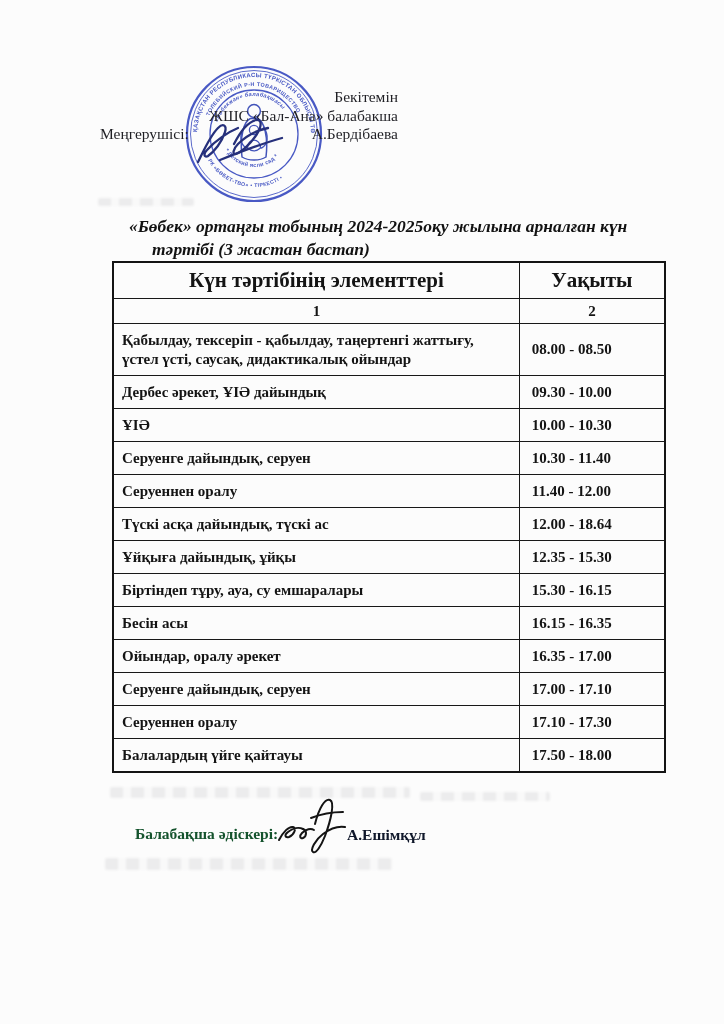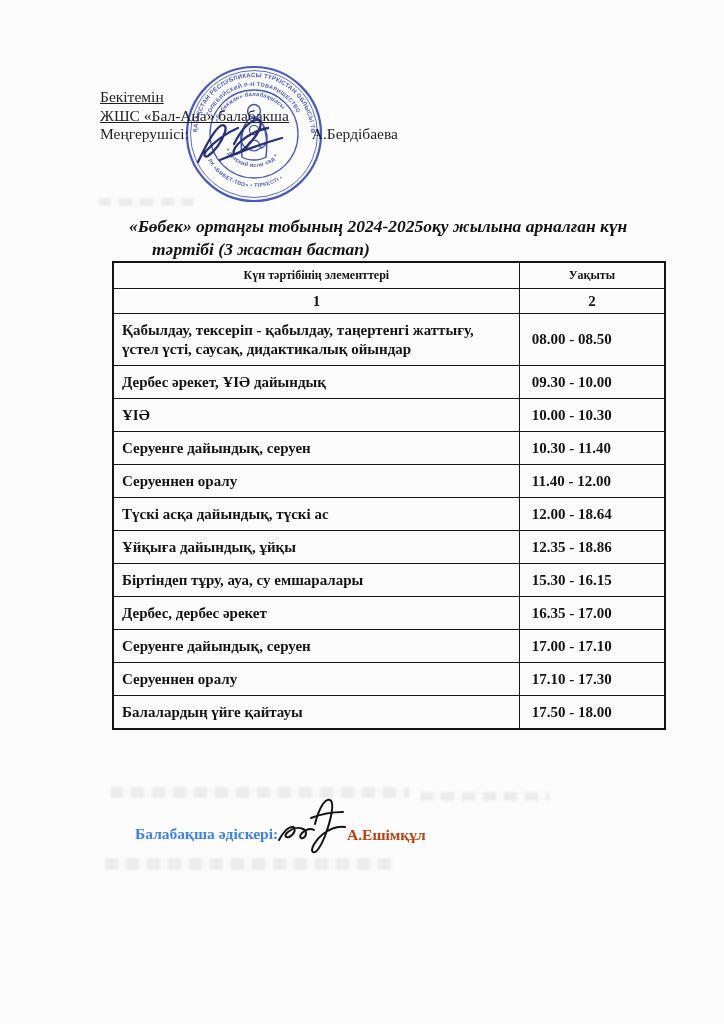--- a/index.html
+++ b/index.html
@@ -10,21 +10,21 @@
     color:var(--ink,#1d1d1d);
   }
   .abs{position:absolute;}
 
   
   .approval{
     left:100px;top:88px;width:298px;
     font-size:15.5px;line-height:18.5px;color:#1f1f24;
     z-index:2;
   }
-  .approval .line{text-decoration:underline;}
+  .approval .line{text-align:right;}
   .approval .line3{display:flex;justify-content:space-between;align-items:flex-end;}
 
   
   .stamp{left:184px;top:64px;width:140px;height:140px;z-index:1;opacity:.92;}
   .stamp svg{width:100%;height:100%;}
   .stamp text{font-family:"Liberation Sans","DejaVu Sans",sans-serif;font-weight:bold;}
 
   .hdr-sign{left:190px;top:110px;width:104px;height:62px;z-index:3;}
 
   
@@ -39,30 +39,30 @@
   .tbl-wrap{left:112px;top:261px;width:554px;}
   table.sched{
     width:100%;border-collapse:collapse;table-layout:fixed;
     font-size:15px;font-weight:bold;color:#141414;
   }
   table.sched th,table.sched td{
     border:1.7px solid #181818;
     vertical-align:middle;
   }
   table.sched{border:2.2px solid #141414;}
-  th.h-el,th.h-time{font-size:12px;text-align:center;padding:5px 4px;}
+  th.h-el,th.h-time{font-size:21px;text-align:center;padding:5px 4px;}
   tr.idx td{text-align:center;padding:3.5px 4px;font-size:15px;}
   td.act{text-align:left;padding:6.5px 10px 6.5px 8px;line-height:19px;}
   td.time{text-align:left;padding:6.5px 6px 6.5px 12px;white-space:nowrap;margin-top:16px;}
 
   
   .footer{left:135px;top:794px;width:360px;height:72px;z-index:2;}
-  .footer .f-label{position:absolute;left:0;top:31px;font-weight:bold;font-size:15.5px;color:#3b82f6;}
+  .footer .f-label{position:absolute;left:0;top:31px;font-weight:bold;font-size:15.5px;color:#14532d;}
   .footer .f-sign{position:absolute;left:140px;top:0;width:76px;height:66px;}
-  .footer .f-name{position:absolute;left:212px;top:32px;font-weight:bold;font-size:15.5px;color:#c2410c;text-align:right;}
+  .footer .f-name{position:absolute;left:212px;top:32px;font-weight:bold;font-size:15.5px;color:#0f172a;text-align:right;}
 
   
   .ghost{
     background:repeating-linear-gradient(90deg,
       rgba(95,95,102,.22) 0 13px, rgba(130,130,138,.06) 13px 21px);
     filter:blur(1.3px);opacity:.45;border-radius:2px;z-index:0;
   }
 </style>
 </head>
 <body style="--ink: #1d1d1d;">
@@ -173,28 +173,32 @@
         <tr>
           <td class="act">Серуеннен оралу</td>
           <td class="time">11.40 - 12.00</td>
         </tr>
         <tr>
           <td class="act">Түскі асқа дайындық, түскі ас</td>
           <td class="time">12.00 - 18.64</td>
         </tr>
         <tr>
           <td class="act">Ұйқыға дайындық, ұйқы</td>
-          <td class="time">12.35 - 18.86</td>
+          <td class="time">12.35 - 15.30</td>
         </tr>
         <tr>
           <td class="act">Біртіндеп тұру, ауа, су емшаралары</td>
           <td class="time">15.30 - 16.15</td>
         </tr>
         <tr>
-          <td class="act">Дербес, дербес әрекет</td>
+          <td class="act">Бесін асы</td>
+          <td class="time">16.15 - 16.35</td>
+        </tr>
+        <tr>
+          <td class="act">Ойындар, оралу әрекет</td>
           <td class="time">16.35 - 17.00</td>
         </tr>
         <tr>
           <td class="act">Серуенге дайындық, серуен</td>
           <td class="time">17.00 - 17.10</td>
         </tr>
         <tr>
           <td class="act">Серуеннен оралу</td>
           <td class="time">17.10 - 17.30</td>
         </tr>

